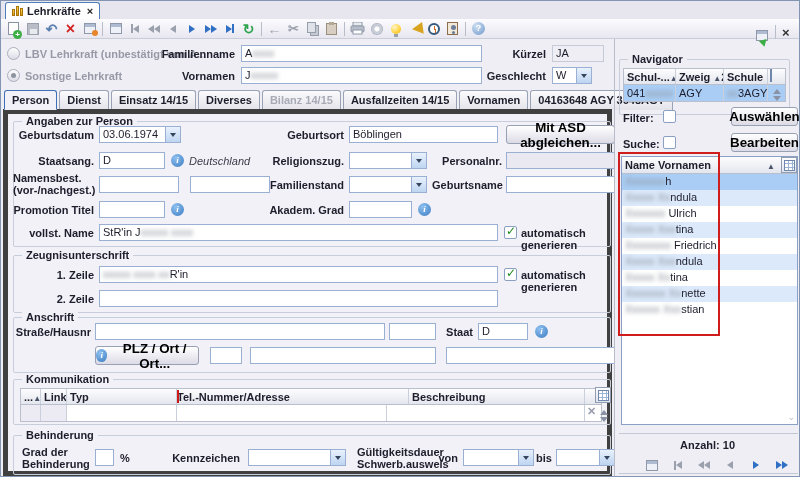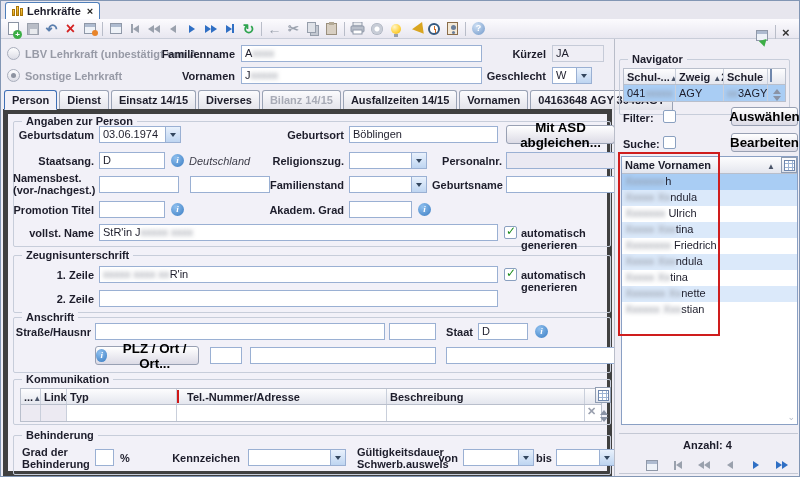--- a/index.html
+++ b/index.html
@@ -318,21 +318,21 @@
         <div class="fld" style="left:242px;top:233px;width:186px"></div>
         <div class="fld" style="left:438px;top:233px;width:169px"></div>
 
         <div class="grp" style="left:5px;top:265px;width:598px;height:46px">
           <span class="lg">Kommunikation</span>
           <div class="ktable">
             <div class="krow h">
               <span class="kc" style="width:20px"><span>...</span><span class="sortgl">▲</span></span>
               <span class="kc" style="width:26px">Link</span>
               <span class="kc" style="width:110px">Typ</span>
-              <span class="kc" style="width:210px;padding-left:10px"><span class="redmark"></span><span>Tel.-Nummer/Adresse</span></span>
+              <span class="kc" style="width:232px;padding-left:0"><span class="redmark"></span><span>Tel.-Nummer/Adresse</span></span>
               <span class="kc" style="flex:1">Beschreibung</span>
               <span class="kc" style="width:16px;border-right:none"></span>
             </div>
             <div class="krow d">
               <span class="kc" style="width:20px;background:#eceaf2"></span>
               <span class="kc" style="width:26px;background:#eceaf2"></span>
               <span class="kc" style="width:110px"></span>
               <span class="kc" style="width:210px"></span>
               <span class="kc" style="flex:1"></span>
               <span class="kc" style="width:16px;border-right:none;color:#9aa0ae;font-weight:bold;padding:0 2px">✕</span>
@@ -416,21 +416,21 @@
             <div class="lrow"><span class="redacted">Xxxxxxxx </span><span>Friedrich</span></div>
             <div class="lrow"><span class="redacted">Xxxxx Xxx</span><span>ndula</span></div>
             <div class="lrow"><span class="redacted">Xxxxx Xx</span><span>tina</span></div>
             <div class="lrow"><span class="redacted">Xxxxxxx Xx</span><span>nette</span></div>
             <div class="lrow"><span class="redacted">Xxxxxx Xxx</span><span>stian</span></div>
           </div>
         <span class="abs" style="right:2px;bottom:2px;color:#b7bdc9;font-size:9px">⌄</span>
       </div>
 
       <div class="hline" style="left:4px;top:394px;width:179px"></div>
-      <div class="abs" style="left:0;top:400px;width:185px;text-align:center;font-weight:bold">Anzahl: 4</div>
+      <div class="abs" style="left:0;top:400px;width:185px;text-align:center;font-weight:bold">Anzahl: 10</div>
 
       <div class="botnav" style="left:27px;top:417px">
         <span class="tbtn">
             <span class="ico-win"></span>
           </span>
         <span class="tbtn c-gray">
             <span class="vbar"></span>
             <span class="tr tr-l"></span>
           </span>
         <span class="tbtn c-gray">

